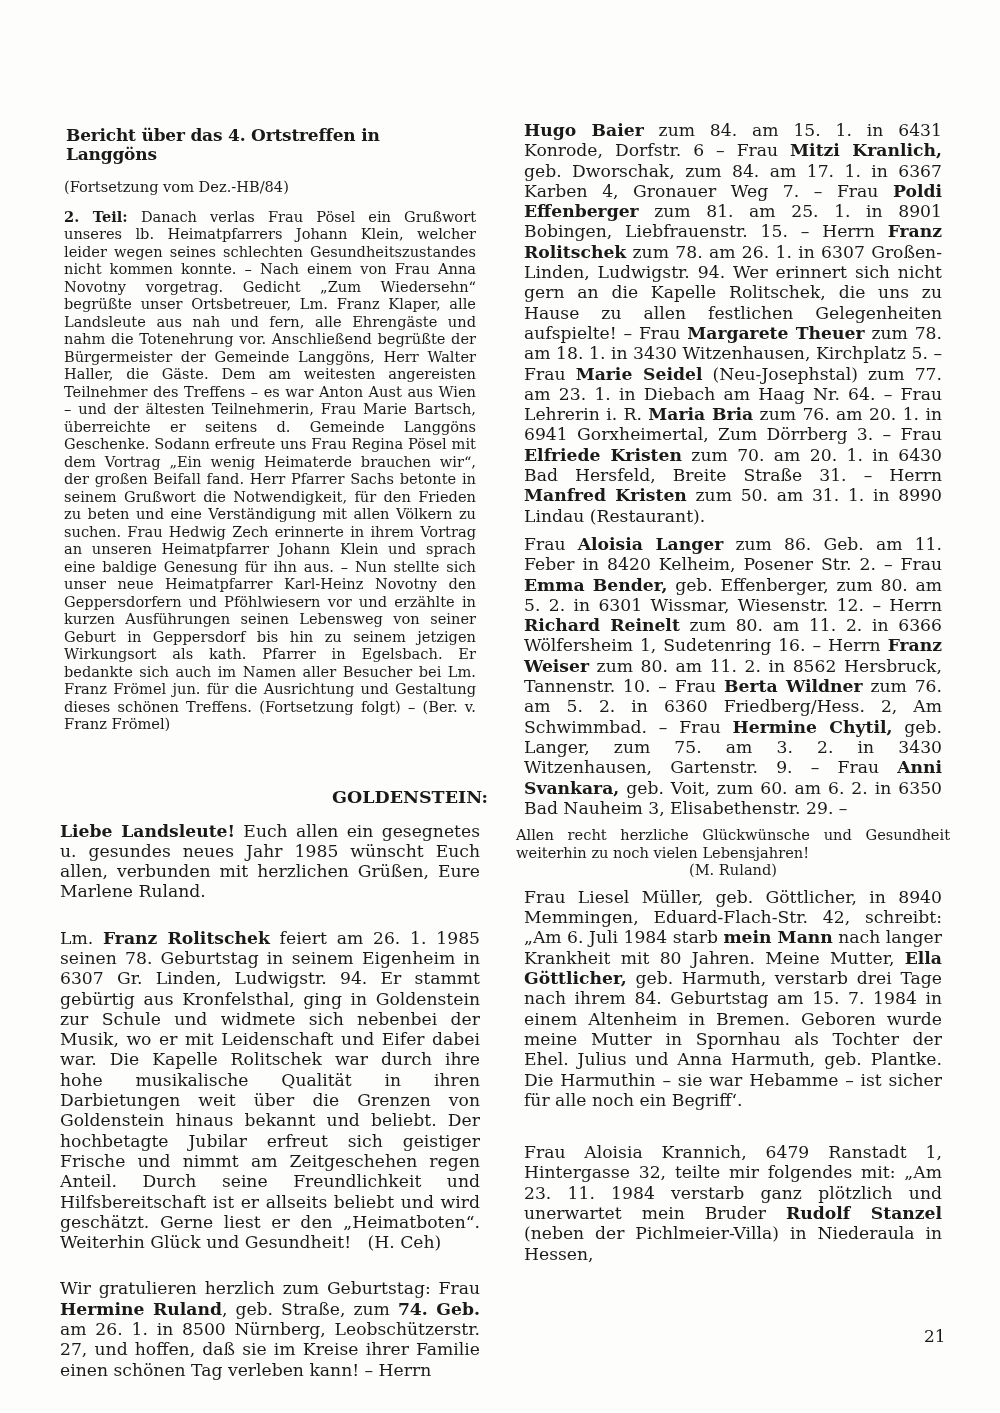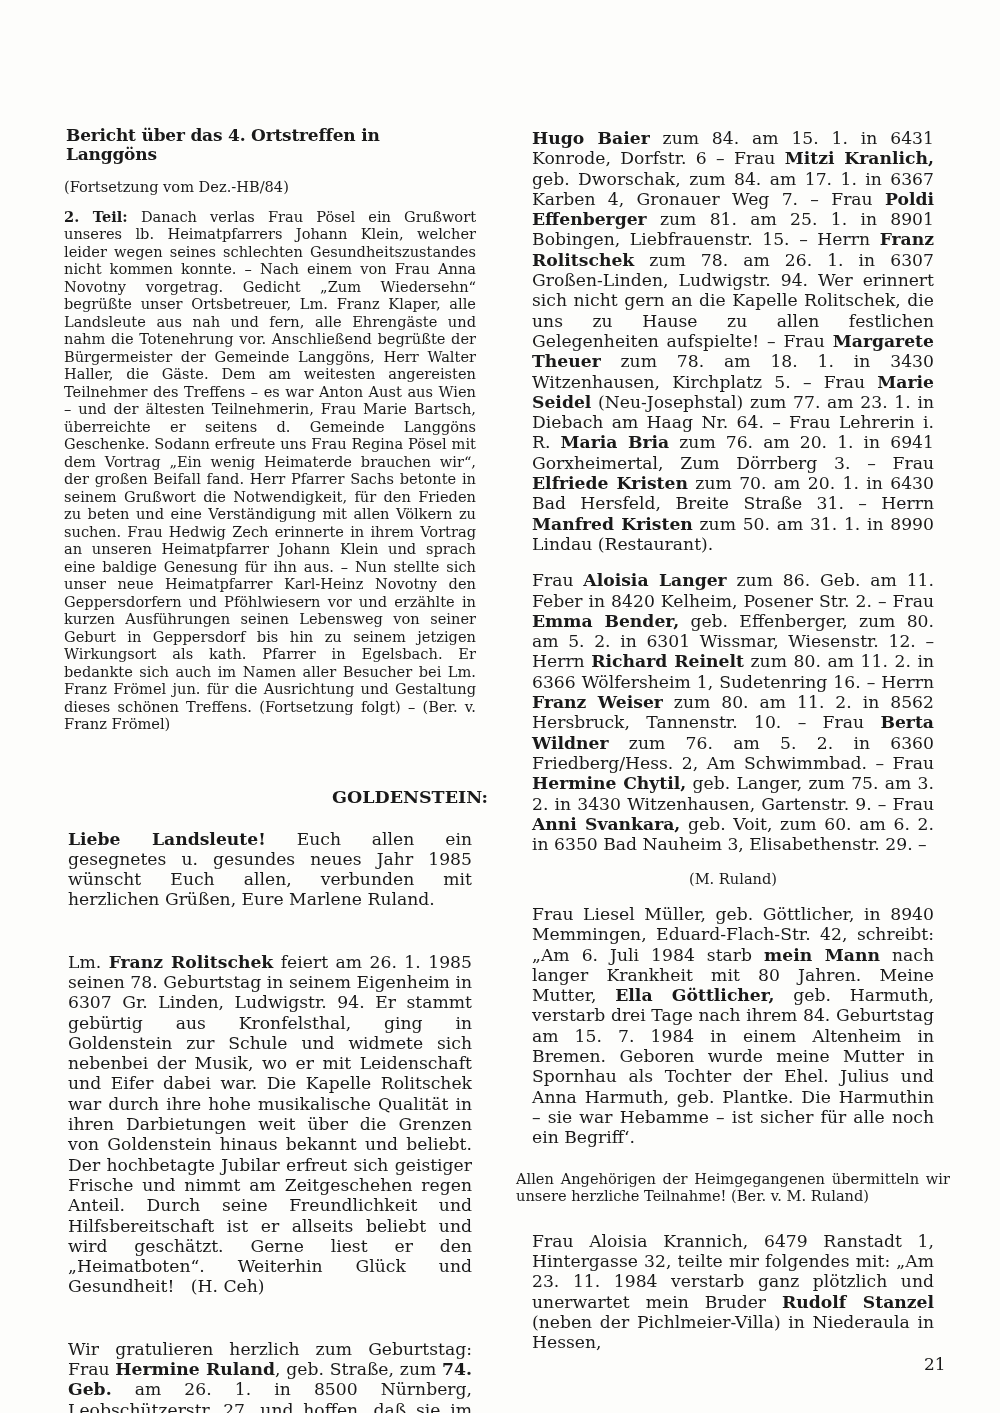--- a/index.html
+++ b/index.html
@@ -5,29 +5,29 @@
   html, body { margin: 0; padding: 0; }
   body {
     width: 1000px; height: 1413px; background: #fdfdfb; position: relative; overflow: hidden;
     font-family: "DejaVu Serif", "Liberation Serif", serif; color: #1a1a1a;
   }
   .col { position: absolute; top: 112px; }
   .col.left { left: 52px; width: 436px; }
   .col.right { left: 516px; width: 434px; }
   .headline { font-weight: bold; font-size: 17px; line-height: 19px; margin: 14px; letter-spacing: -0.2px; }
   .small { font-size: 14.6px; line-height: 17.5px; text-align: justify; margin: 12px; }
-  .para { font-size: 17.2px; line-height: 20.3px; text-align: justify; margin: 16px; }
+  .para { font-size: 17.2px; line-height: 20.3px; text-align: justify; margin: 8px; }
   .notesmall { font-size: 14.6px; line-height: 17.6px; text-align: justify; margin: 0; }
   .right-align { text-align: center; }
   .section-head { font-weight: bold; font-size: 17.5px; line-height: 20px; margin: 0; text-align: right; }
   b { font-weight: bold; }
   .gap-big { height: 42px; }
   .gap-sm { height: 6px; }
   .gap-md { height: 10px; }
-  .page-number { position: absolute; left: 924px; top: 1354px; font-size: 17px; }
+  .page-number { position: absolute; left: 924px; top: 1326px; font-size: 17px; }
 </style>
 </head>
 <body>
 
 <div class="col left">
   <p class="headline">Bericht über das 4. Ortstreffen in Langgöns</p>
   <p class="small">(Fortsetzung vom Dez.-HB/84)</p>
   <p class="small"><b>2. Teil:</b><span> Danach verlas Frau Pösel ein Grußwort unseres lb. Heimatpfarrers Johann Klein, welcher leider wegen seines schlechten Gesundheitszustandes nicht kommen konnte. – Nach einem von Frau Anna Novotny vorgetrag. Gedicht „Zum Wiedersehn“ begrüßte unser Ortsbetreuer, Lm. Franz Klaper, alle Landsleute aus nah und fern, alle Ehrengäste und nahm die Totenehrung vor. Anschließend begrüßte der Bürgermeister der Gemeinde Langgöns, Herr Walter Haller, die Gäste. Dem am weitesten angereisten Teilnehmer des Treffens – es war Anton Aust aus Wien – und der ältesten Teilnehmerin, Frau Marie Bartsch, überreichte er seitens d. Gemeinde Langgöns Geschenke. Sodann erfreute uns Frau Regina Pösel mit dem Vortrag „Ein wenig Heimaterde brauchen wir“, der großen Beifall fand. Herr Pfarrer Sachs betonte in seinem Grußwort die Notwendigkeit, für den Frieden zu beten und eine Verständigung mit allen Völkern zu suchen. Frau Hedwig Zech erinnerte in ihrem Vortrag an unseren Heimatpfarrer Johann Klein und sprach eine baldige Genesung für ihn aus. – Nun stellte sich unser neue Heimatpfarrer Karl-Heinz Novotny den Geppersdorfern und Pföhlwiesern vor und erzählte in kurzen Ausführungen seinen Lebensweg von seiner Geburt in Geppersdorf bis hin zu seinem jetzigen Wirkungsort als kath. Pfarrer in Egelsbach. Er bedankte sich auch im Namen aller Besucher bei Lm. Franz Frömel jun. für die Ausrichtung und Gestaltung dieses schönen Treffens. (Fortsetzung folgt) – (Ber. v. Franz Frömel)</span></p>
 
   <div class="gap-big"></div>
@@ -36,21 +36,21 @@
   <p class="para"><b>Liebe Landsleute!</b><span> Euch allen ein gesegnetes u. gesundes neues Jahr 1985 wünscht Euch allen, verbunden mit herzlichen Grüßen, Eure Marlene Ruland.</span></p>
   <div class="gap-md"></div>
   <p class="para"><span>Lm. </span><b>Franz Rolitschek</b><span> feiert am 26. 1. 1985 seinen 78. Geburtstag in seinem Eigenheim in 6307 Gr. Linden, Ludwigstr. 94. Er stammt gebürtig aus Kronfelsthal, ging in Goldenstein zur Schule und widmete sich nebenbei der Musik, wo er mit Leidenschaft und Eifer dabei war. Die Kapelle Rolitschek war durch ihre hohe musikalische Qualität in ihren Darbietungen weit über die Grenzen von Goldenstein hinaus bekannt und beliebt. Der hochbetagte Jubilar erfreut sich geistiger Frische und nimmt am Zeitgeschehen regen Anteil. Durch seine Freundlichkeit und Hilfsbereitschaft ist er allseits beliebt und wird geschätzt. Gerne liest er den „Heimatboten“. Weiterhin Glück und Gesundheit!</span> &nbsp; <span>(H. Ceh)</span></p>
   <div class="gap-md"></div>
   <p class="para" id="bday-left"><span>Wir gratulieren herzlich zum Geburtstag: Frau </span><b>Hermine Ruland</b><span>, geb. Straße, zum </span><b>74. Geb.</b><span> am 26. 1. in 8500 Nürnberg, Leobschützerstr. 27, und hoffen, daß sie im Kreise ihrer Familie einen schönen Tag verleben kann! – Herrn </span></p>
 </div>
 
 <div class="col right">
   <p class="para" id="bday-right"><b>Hugo Baier</b><span> zum 84. am 15. 1. in 6431 Konrode, Dorfstr. 6 – Frau </span><b>Mitzi Kranlich,</b><span> geb. Dworschak, zum 84. am 17. 1. in 6367 Karben 4, Gronauer Weg 7. – Frau </span><b>Poldi Effenberger</b><span> zum 81. am 25. 1. in 8901 Bobingen, Liebfrauenstr. 15. – Herrn </span><b>Franz Rolitschek</b><span> zum 78. am 26. 1. in 6307 Großen-Linden, Ludwigstr. 94. Wer erinnert sich nicht gern an die Kapelle Rolitschek, die uns zu Hause zu allen festlichen Gelegenheiten aufspielte! – Frau </span><b>Margarete Theuer</b><span> zum 78. am 18. 1. in 3430 Witzenhausen, Kirchplatz 5. – Frau </span><b>Marie Seidel</b><span> (Neu-Josephstal) zum 77. am 23. 1. in Diebach am Haag Nr. 64. – Frau Lehrerin i. R. </span><b>Maria Bria</b><span> zum 76. am 20. 1. in 6941 Gorxheimertal, Zum Dörrberg 3. – Frau </span><b>Elfriede Kristen</b><span> zum 70. am 20. 1. in 6430 Bad Hersfeld, Breite Straße 31. – Herrn </span><b>Manfred Kristen</b><span> zum 50. am 31. 1. in 8990 Lindau (Restaurant).</span></p>
   <p class="para" id="bday-feb"><span>Frau </span><b>Aloisia Langer</b><span> zum 86. Geb. am 11. Feber in 8420 Kelheim, Posener Str. 2. – Frau </span><b>Emma Bender,</b><span> geb. Effenberger, zum 80. am 5. 2. in 6301 Wissmar, Wiesenstr. 12. – Herrn </span><b>Richard Reinelt</b><span> zum 80. am 11. 2. in 6366 Wölfersheim 1, Sudetenring 16. – Herrn </span><b>Franz Weiser</b><span> zum 80. am 11. 2. in 8562 Hersbruck, Tannenstr. 10. – Frau </span><b>Berta Wildner</b><span> zum 76. am 5. 2. in 6360 Friedberg/Hess. 2, Am Schwimmbad. – Frau </span><b>Hermine Chytil,</b><span> geb. Langer, zum 75. am 3. 2. in 3430 Witzenhausen, Gartenstr. 9. – Frau </span><b>Anni Svankara,</b><span> geb. Voit, zum 60. am 6. 2. in 6350 Bad Nauheim 3, Elisabethenstr. 29. –</span></p>
+  <p class="notesmall">Allen recht herzliche Glückwünsche und Gesundheit weiterhin zu noch vielen Lebensjahren!</p>
   <p class="notesmall right-align">(M. Ruland)</p>
   <p class="para"><span>Frau Liesel Müller, geb. Göttlicher, in 8940 Memmingen, Eduard-Flach-Str. 42, schreibt: „Am 6. Juli 1984 starb </span><b>mein Mann</b><span> nach langer Krankheit mit 80 Jahren. Meine Mutter, </span><b>Ella Göttlicher,</b><span> geb. Harmuth, verstarb drei Tage nach ihrem 84. Geburtstag am 15. 7. 1984 in einem Altenheim in Bremen. Geboren wurde meine Mutter in Spornhau als Tochter der Ehel. Julius und Anna Harmuth, geb. Plantke. Die Harmuthin – sie war Hebamme – ist sicher für alle noch ein Begriff‘.</span></p>
   <div class="gap-sm"></div>
-  <p class="notesmall">Allen Angehörigen der Heimgegangenen übermitteln wir unsere herzliche Teilnahme! (Ber. v. M. Ruland)</p>
   <div class="gap-md"></div>
   <p class="para"><span>Frau Aloisia Krannich, 6479 Ranstadt 1, Hintergasse 32, teilte mir folgendes mit: „Am 23. 11. 1984 verstarb ganz plötzlich und unerwartet mein Bruder </span><b>Rudolf Stanzel</b><span> (neben der Pichlmeier-Villa) in Niederaula in Hessen,</span></p>
 </div>
 
 <div class="page-number">21</div>
 
 </body></html>

